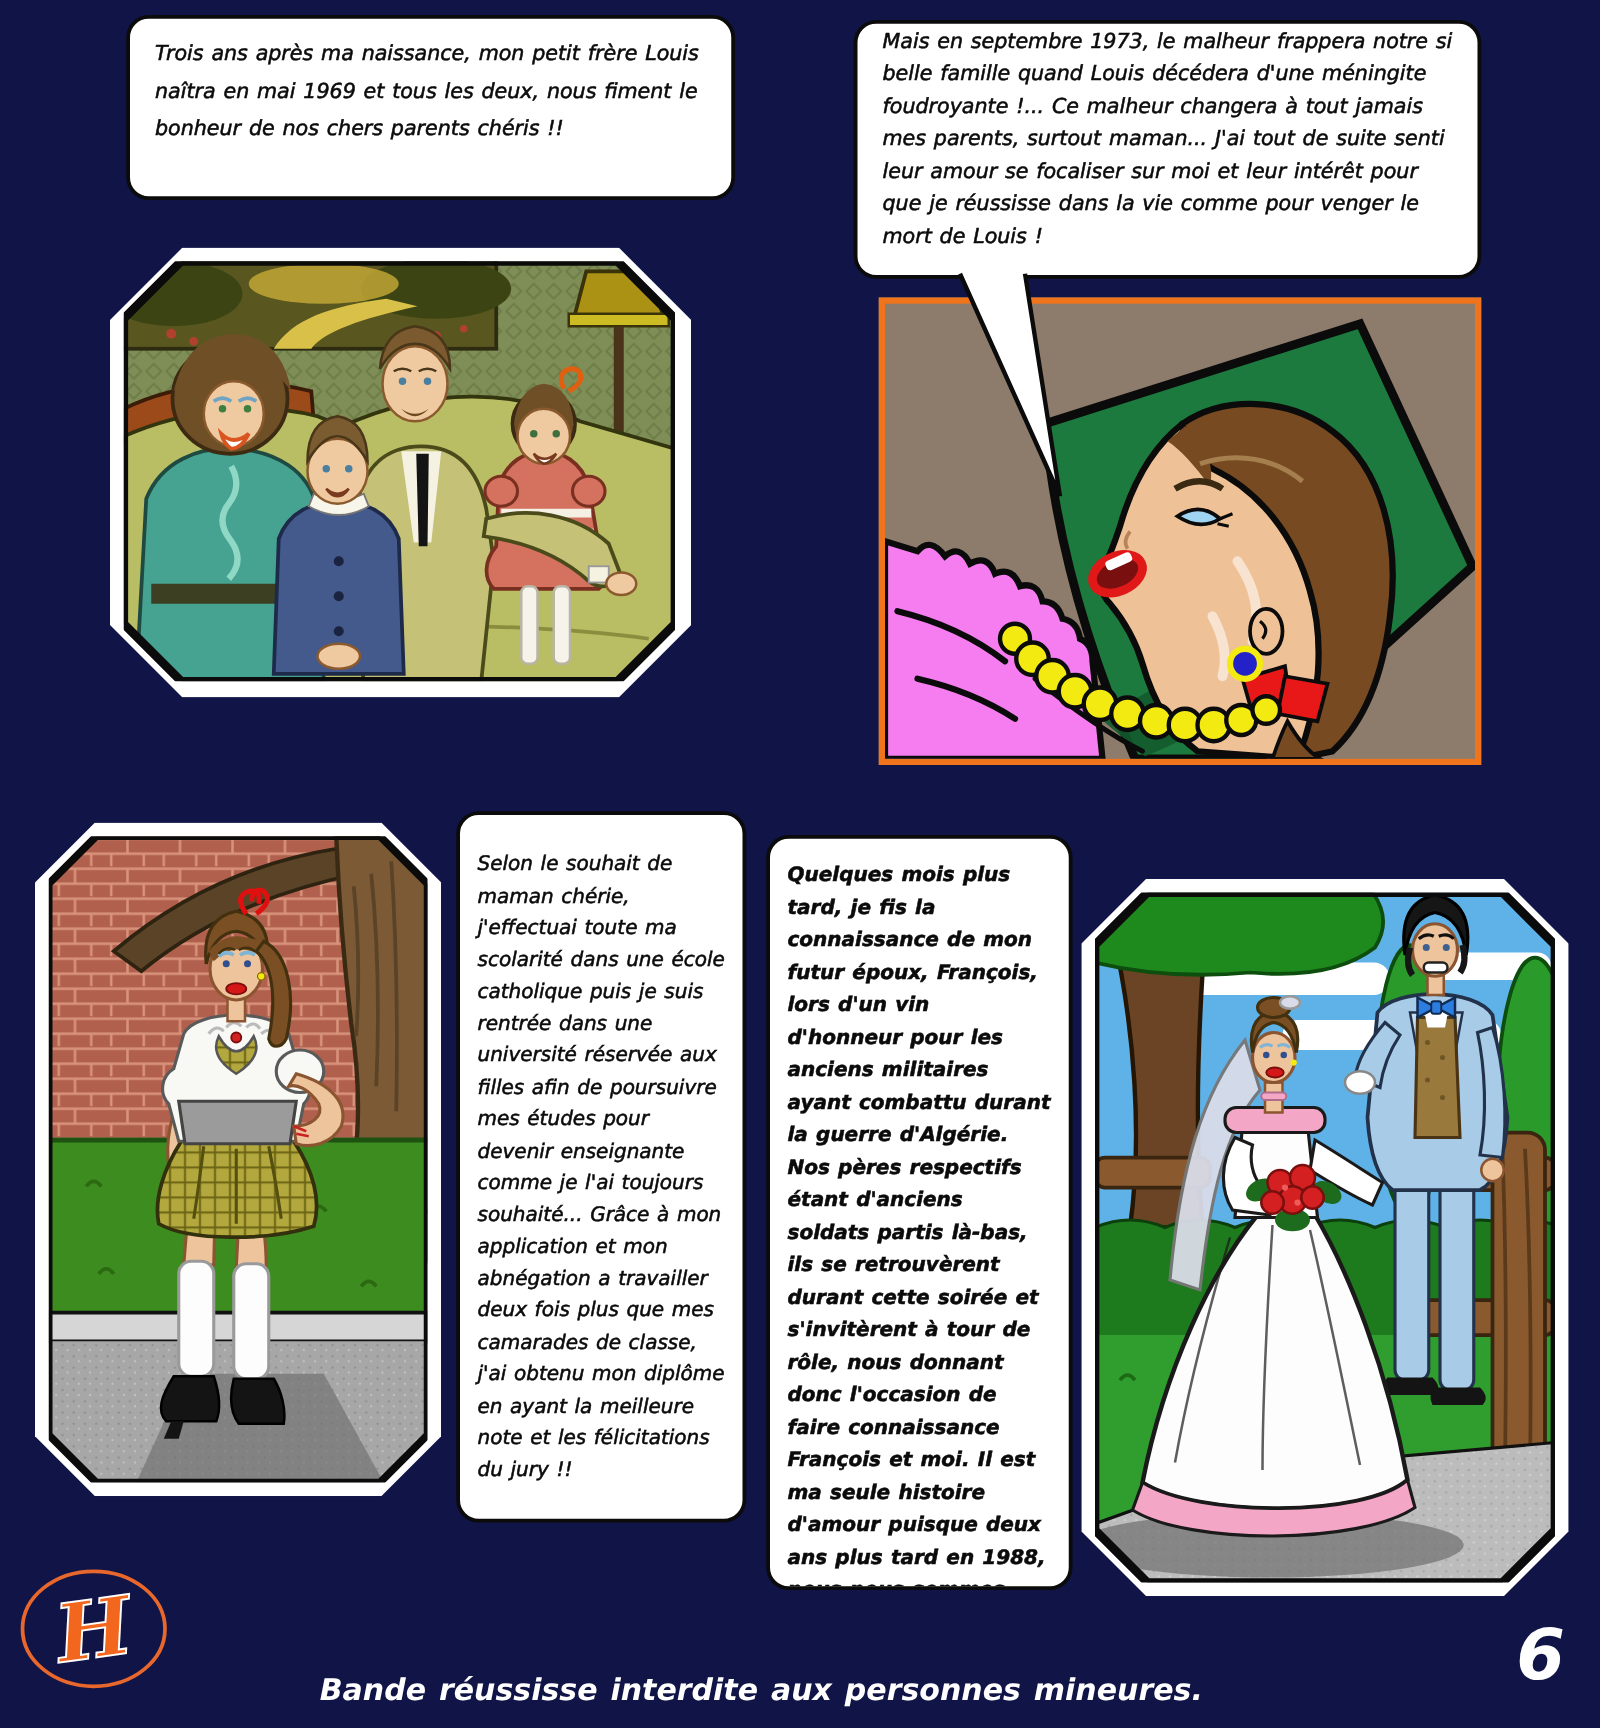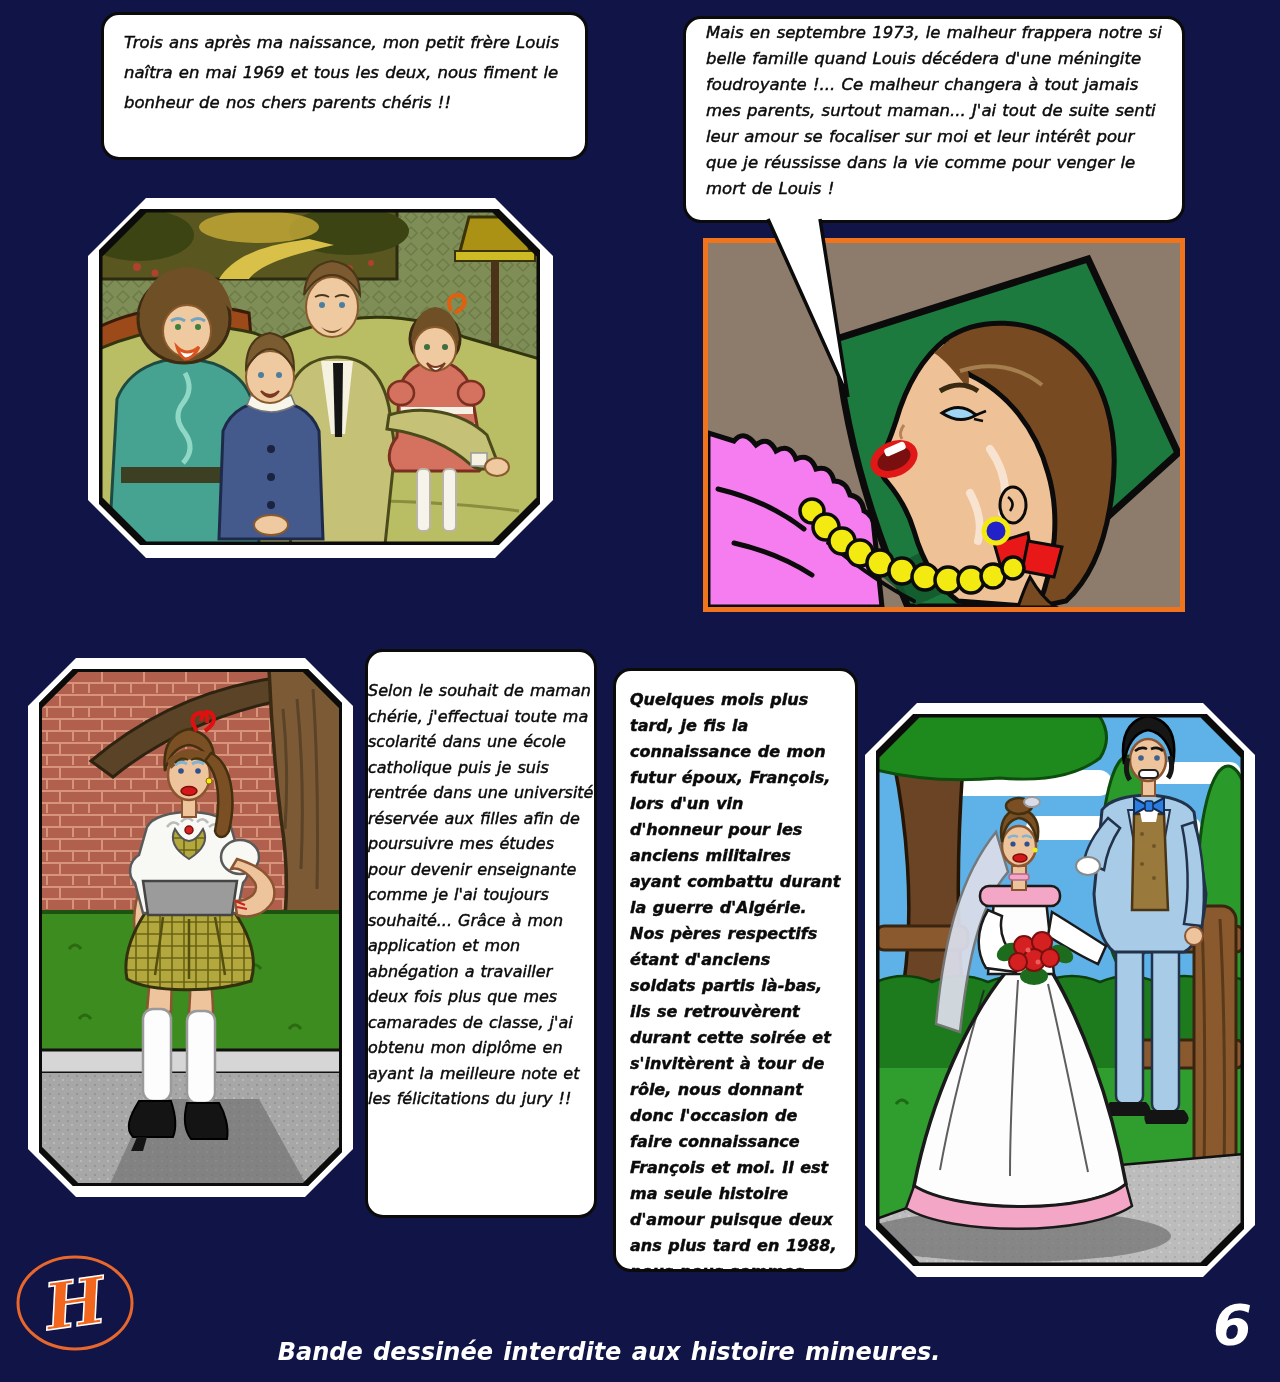--- a/index.html
+++ b/index.html
@@ -4,21 +4,21 @@
 <style>
   html,body{margin:0;padding:0;background:#101446;}
   .page{position:relative;width:1280px;height:1382px;background:#101446;overflow:hidden;
         font-family:"DejaVu Sans",sans-serif;}
   .caption{position:absolute;background:#ffffff;border:3px solid #0b0b0b;border-radius:18px;
            color:#0b0b0b;font-style:italic;font-weight:normal;-webkit-text-stroke:.45px #0b0b0b;
            font-size:16.5px;line-height:26px;word-spacing:1px;box-sizing:border-box;
            overflow:hidden;z-index:6;}
   .cap1{padding:13px 20px;line-height:30px;}
   .cap2{padding:1px 20px;line-height:26px;}
-  .cap3{padding:26px 0;font-size:16px;line-height:25.5px;}
+  .cap3{padding:26px 14px;font-size:16px;line-height:25.5px;}
   .cap4{padding:16px 14px;font-size:16px;line-height:26px;font-weight:bold;}
   .photo{position:absolute;background:#ffffff;z-index:2;}
   .photo svg{position:absolute;left:11px;top:11px;}
   .panel-orange{position:absolute;border:5px solid #f0741c;background:#8d7c6b;z-index:2;}
   .tail{position:absolute;z-index:7;}
   .footer{position:absolute;left:0;top:1338px;width:1218px;text-align:center;color:#ffffff;
           font-style:italic;font-weight:bold;font-size:24px;word-spacing:2px;z-index:3;}
   .pagenum{position:absolute;top:1292px;right:28px;color:#ffffff;font-style:italic;
            font-weight:bold;font-size:56px;z-index:3;}
   .logo{position:absolute;left:12px;top:1252px;z-index:3;}
@@ -366,17 +366,17 @@
       </g>
       <path d="M42 0 H326 L368 42 V510 L326 552 H42 L0 510 V42 Z" fill="none" stroke="#0b0b0b" stroke-width="7"></path>
     </svg>
   </div>
 
   <svg class="logo" width="126" height="102" viewBox="0 0 126 102">
     <ellipse cx="63" cy="51" rx="57" ry="46" fill="none" stroke="#e8672c" stroke-width="3"></ellipse>
     <text x="63" y="74" text-anchor="middle" font-family="DejaVu Serif, serif" font-style="italic" font-weight="bold" font-size="64" fill="#f2661e" stroke="#ffffff" stroke-width="1.5" transform="rotate(-8 63 51)">H</text>
   </svg>
 
-  <div class="footer">Bande dessinée interdite aux histoire mineures.</div>
+  <div class="footer">Bande réussisse interdite aux personnes mineures.</div>
 
   <div class="pagenum">6</div>
 
 </div>
 
 </body></html>

